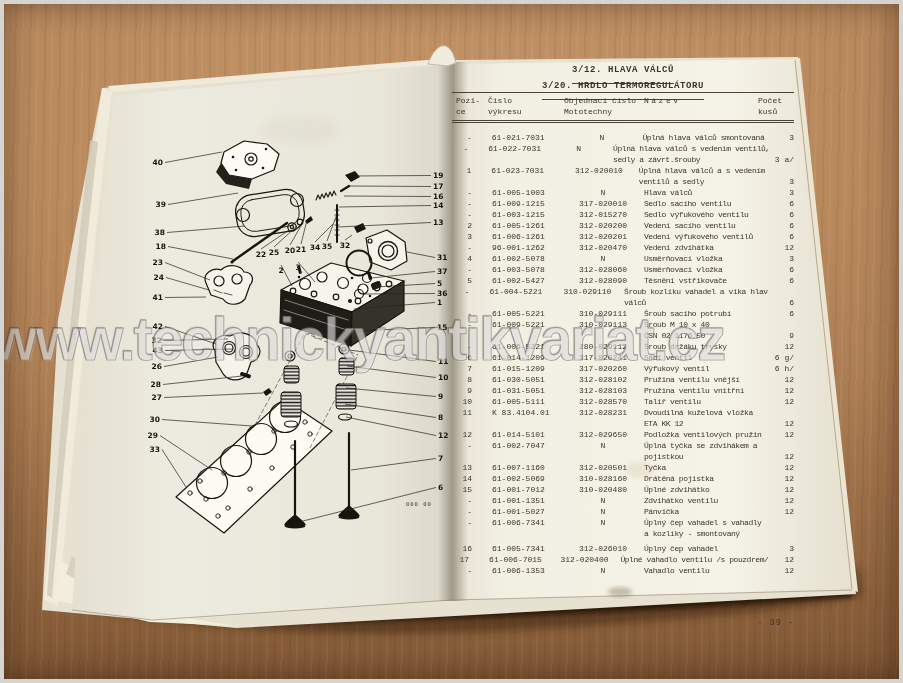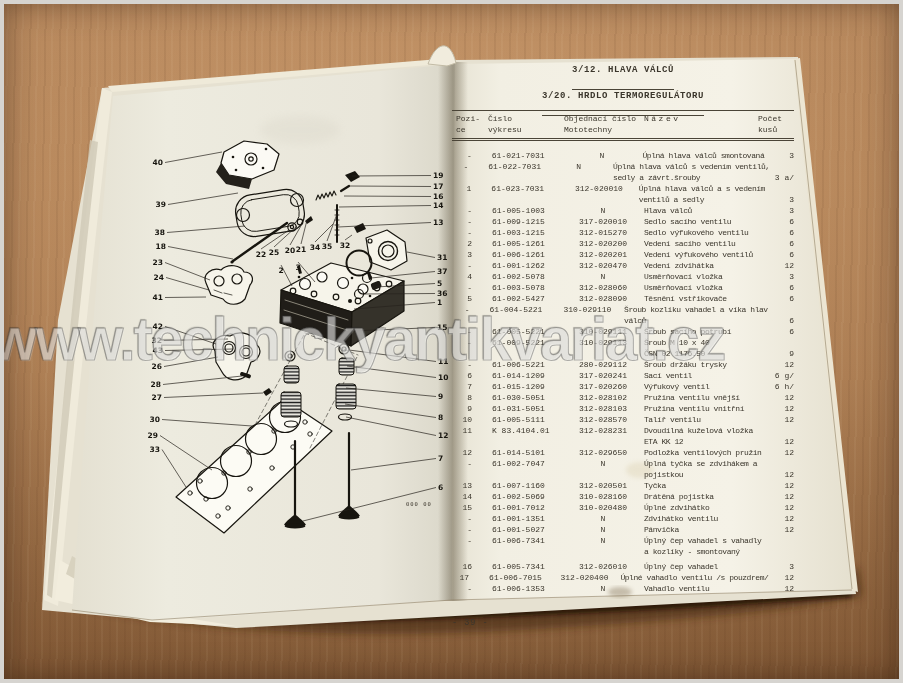--- a/index.html
+++ b/index.html
@@ -17,41 +17,41 @@
   }
   svg.book{position:absolute;inset:0;display:block}
 
   
   .rp{
     position:absolute;left:452px;top:62px;width:342px;height:580px;
     font-family:"Liberation Mono","DejaVu Sans Mono",monospace;
     color:#3b362c;font-size:8px;line-height:11px;
   }
   .rp-title{text-align:center;font-weight:700;font-size:9px;letter-spacing:.6px;white-space:nowrap}
-  .rp-title span{border-bottom:1px solid #4a4437;padding-bottom:14px}
+  .rp-title span{border-bottom:1px solid #4a4437;padding-bottom:8px}
   .rp-title1{margin-top:3px}
-  .rp-title2{margin-top:15px}
-  .thead{display:flex;margin-top:8px;border-top:1px solid #4a4437;border-bottom:1px solid #4a4437;
+  .rp-title2{margin-top:5px}
+  .thead{display:flex;border-top:1px solid #4a4437;border-bottom:1px solid #4a4437;
          padding:2px 0 3px;position:relative;font-size:8px}
   .thead::after{content:"";position:absolute;left:0;right:0;bottom:-3px;border-bottom:1px solid #4a4437}
   .thead div{white-space:pre-line}
   .hc1{width:20px;padding-left:4px}
   .hc2{width:72px;margin-left:12px}
   .hc3{width:80px;margin-left:4px}
   .hc4{flex:1;letter-spacing:2.5px}
   .hc5{width:36px}
   .rows{margin-top:11px}
   .trow{display:flex}
   .trow.gap{margin-top:4px}
   .c-pos{width:20px;text-align:right}
   .c-draw{width:72px;margin-left:20px;white-space:pre}
   .c-ord{width:70px;margin-left:4px;text-align:center;white-space:pre}
   .c-name{flex:1;margin-left:6px;white-space:pre;letter-spacing:-.45px}
   .c-qty{width:30px;display:flex;justify-content:flex-end;align-items:flex-end;white-space:pre}
-  .pagenum{position:absolute;left:0;right:0;bottom:13px;text-align:left;letter-spacing:1px;font-size:8.5px}
+  .pagenum{position:absolute;left:0;right:0;bottom:13px;text-align:right;letter-spacing:1px;font-size:8.5px}
 
   
   .corner-mark{
     position:absolute;left:406px;top:501px;
     font-family:"DejaVu Sans Mono",monospace;font-size:5.5px;color:#3b362c;letter-spacing:1px;
   }
 
   
   .watermark{
     position:absolute;left:-8px;top:304px;width:940px;
@@ -432,21 +432,21 @@
         </div>
         <div class="trow">
           <div class="c-pos">3</div>
           <div class="c-draw">61-006-1261</div>
           <div class="c-ord">312-020201</div>
           <div class="c-name">Vedení výfukového ventilů</div>
           <div class="c-qty">6</div>
         </div>
         <div class="trow">
           <div class="c-pos">-</div>
-          <div class="c-draw">61-001-1262</div>
+          <div class="c-draw">96-001-1262</div>
           <div class="c-ord">312-020470</div>
           <div class="c-name">Vedení zdvihátka</div>
           <div class="c-qty">12</div>
         </div>
         <div class="trow">
           <div class="c-pos">4</div>
           <div class="c-draw">61-002-5078</div>
           <div class="c-ord">N</div>
           <div class="c-name">Usměrňovací vložka</div>
           <div class="c-qty">3</div>

